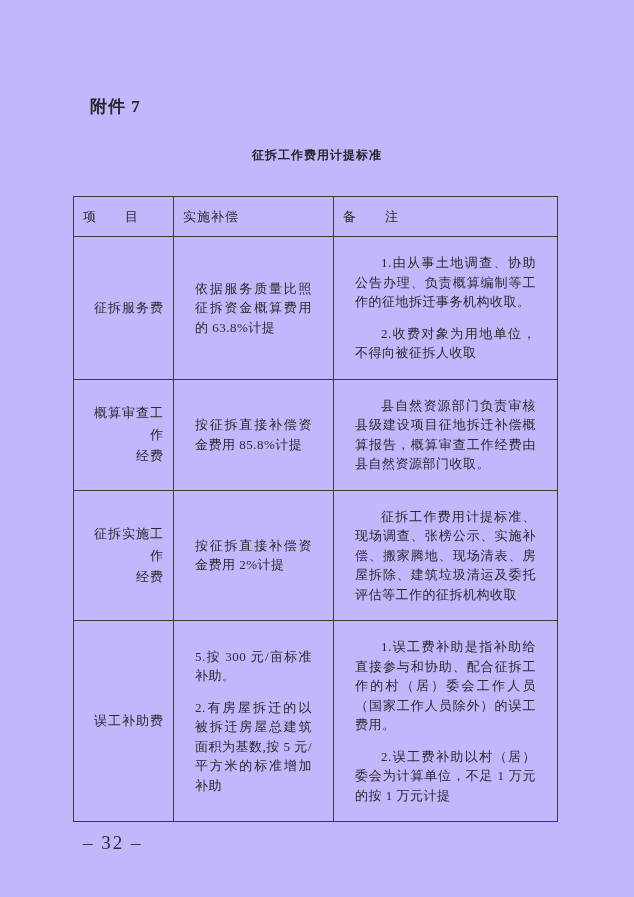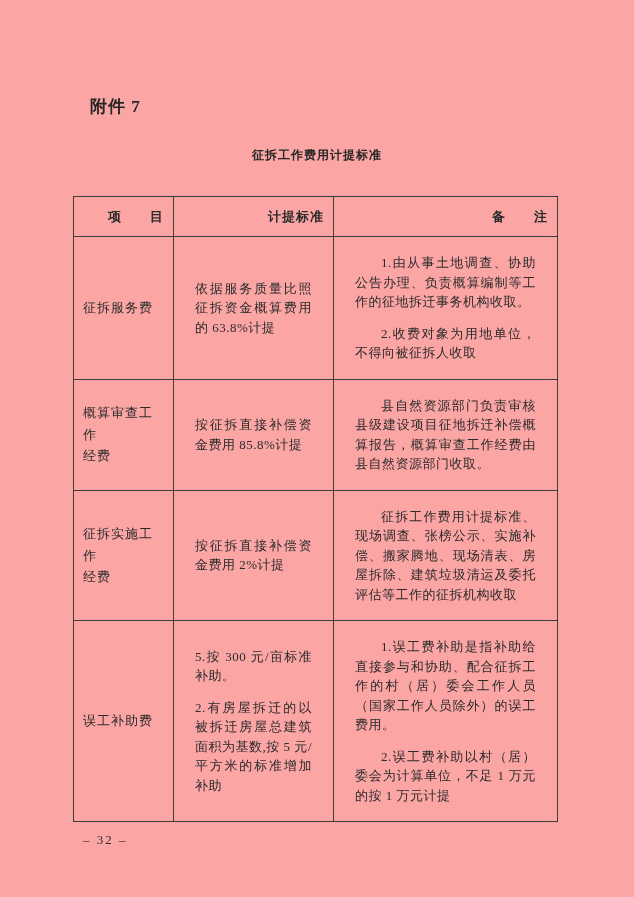--- a/index.html
+++ b/index.html
@@ -4,21 +4,21 @@
 <style>
   html, body {
     margin: 0;
     padding: 0;
     background: #fbfbfa;
   }
   .page {
     position: relative;
     width: 634px;
     height: 897px;
-    background: #fca5a5;
+    background: #c4b5fd;
     font-family: "Liberation Serif", "DejaVu Serif", serif;
     color: #262626;
     overflow: hidden;
   }
   .attachment-label {
     position: absolute;
     left: 90px;
     top: 95px;
     font-size: 17px;
     font-weight: bold;
@@ -47,48 +47,48 @@
   }
   .fee-table th,
   .fee-table td {
     border: 1px solid #3d3d3d;
     vertical-align: middle;
     padding: 4px 9px;
     box-sizing: border-box;
   }
   .fee-table thead tr { height: 40px; }
   .fee-table th {
-    font-weight: bold;
-    text-align: right;
+    font-weight: normal;
+    text-align: left;
     letter-spacing: 1px;
   }
   .fee-table tbody tr:nth-child(1) { height: 120px; }
   .fee-table tbody tr:nth-child(2) { height: 82px; }
   .fee-table tbody tr:nth-child(3) { height: 103px; }
   .fee-table tbody tr:nth-child(4) { height: 93px; }
   .fee-table tbody tr:nth-child(5) { height: 140px; }
   td.cell-item {
-    text-align: left;
+    text-align: right;
     white-space: pre-line;
     line-height: 1.65;
     letter-spacing: 1px;
   }
   td.cell-standard p,
   td.cell-notes p {
     margin: 12px;
     line-height: 1.5;
     text-align: justify;
     letter-spacing: 0.5px;
   }
   td.cell-notes p { text-indent: 2em; }
   .page-number {
     position: absolute;
     left: 83px;
     top: 832px;
-    font-size: 13px;
+    font-size: 19px;
     letter-spacing: 2px;
     color: #2e2e2e;
   }
 </style>
 </head>
 <body>
 
 <div class="page">
 
   <div class="attachment-label">附件 7</div>
@@ -97,21 +97,21 @@
 
   <table class="fee-table">
     <colgroup>
       <col style="width:100px">
       <col style="width:160px">
       <col style="width:224px">
     </colgroup>
     <thead>
       <tr>
         <th>项　　目</th>
-        <th>计提标准</th>
+        <th>实施补偿</th>
         <th>备　　注</th>
       </tr>
     </thead>
     <tbody>
         <tr>
           <td class="cell-item">征拆服务费</td>
           <td class="cell-standard">
             <p>依据服务质量比照征拆资金概算费用的 63.8%计提</p>
           </td>
           <td class="cell-notes">

